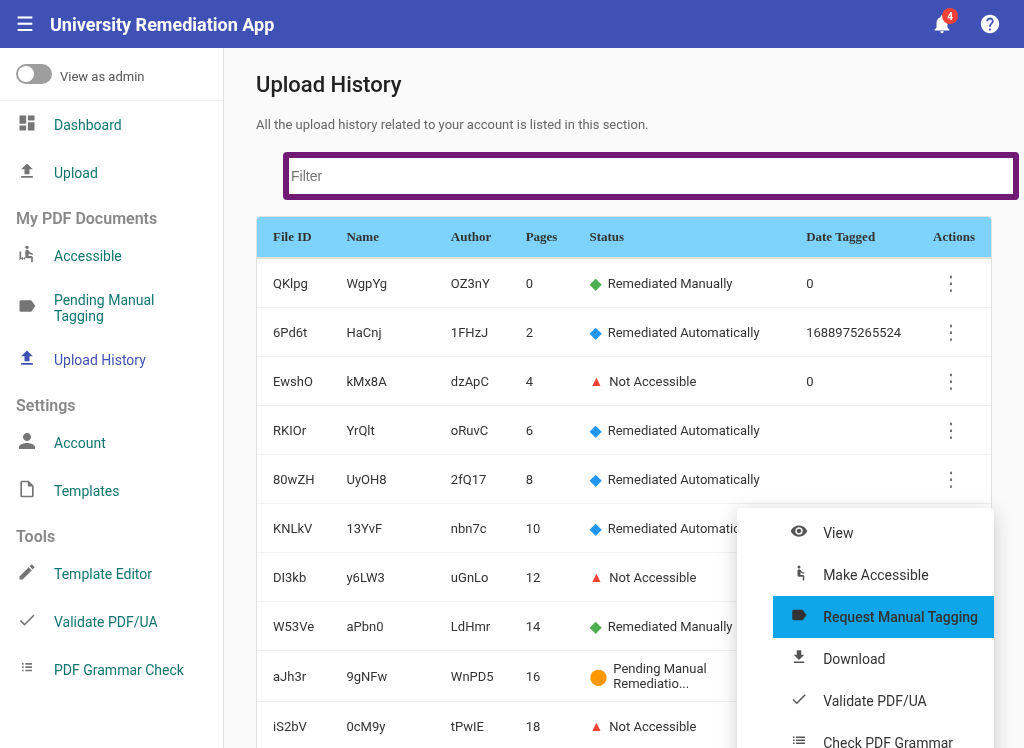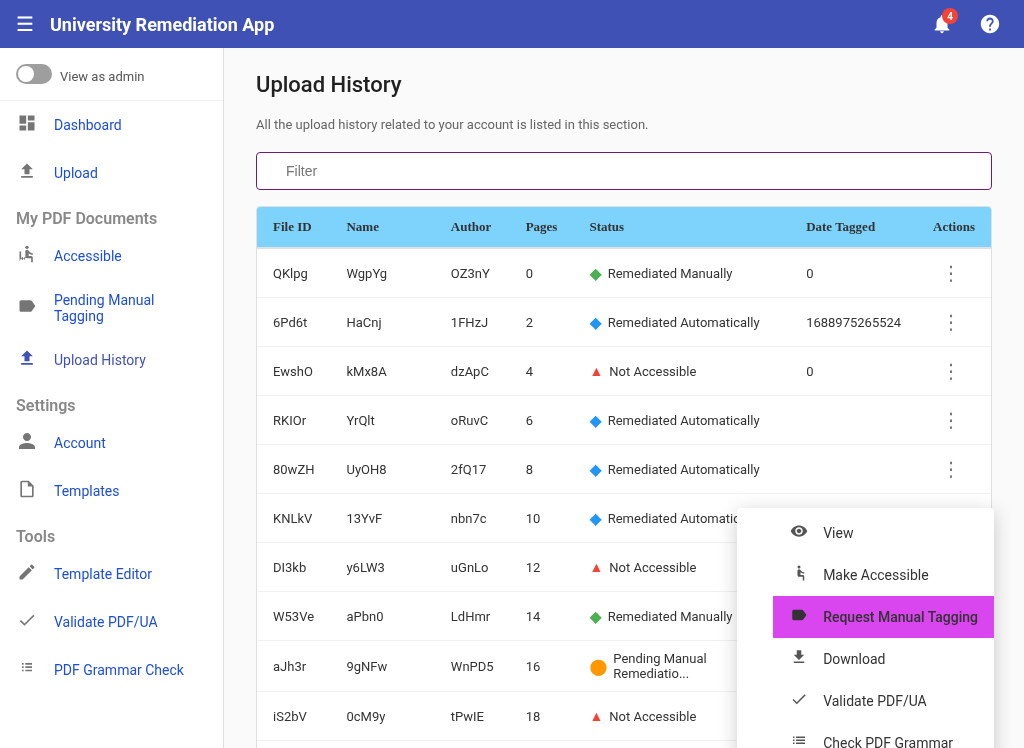--- a/index.html
+++ b/index.html
@@ -68,21 +68,21 @@
       border-radius: 50%;
     }
     .sidebar-view-label { font-size: 13px; color: #555; }
 
     .sidebar-nav-item {
       display: flex;
       align-items: center;
       padding: 12px 16px;
       gap: 16px;
       cursor: pointer;
-      color: #1d4ed8;
+      color: #0f766e;
       font-size: 14px;
       border-radius: 0;
     }
     .sidebar-nav-item.active { color: #3f51b5; }
     .sidebar-nav-item .nav-icon { color: #757575; font-size: 18px; width: 22px; text-align: center; }
     .sidebar-nav-item.active .nav-icon { color: #3f51b5; }
 
     .sidebar-section-label {
       padding: 12px 16px 4px;
       font-size: 16px;
@@ -97,28 +97,29 @@
       overflow-y: auto;
       padding: 24px 32px;
       background: #fafafa;
       position: relative;
     }
     .page-title { font-size: 22px; font-weight: 500; color: #212121; margin-bottom: 6px; }
     .page-subtitle { font-size: 13px; color: #666; margin-bottom: 20px; margin-top: 20px; }
 
     .filter-input {
       width: 100%;
-      padding: 10px 29px;
-      border: 1px solid #701a75;
+      padding: 10px 2px;
+      border: 6px solid #701a75;
       border-radius: 4px;
       font-size: 14px;
       color: #999;
       background: white;
       margin-bottom: 16px;
       outline: none;
+      margin-left: 27px;
     }
 
     
     .table-container { background: white; border: 1px solid #e0e0e0; border-radius: 4px; overflow: hidden; }
     table { width: 100%; border-collapse: collapse; }
     thead tr { background: #7dd3fc; border-bottom: 2px solid #e0e0e0; font-family: Liberation Serif, serif; }
     thead th { padding: 12px 16px; text-align: left; font-size: 13px; font-weight: 600; color: #333; white-space: nowrap; }
     tbody tr { border-bottom: 1px solid #f0f0f0; }
     tbody tr:last-child { border-bottom: none; }
     tbody td { padding: 10px 16px; font-size: 13px; color: #333; }
@@ -155,21 +156,21 @@
     .context-menu-item {
       display: flex;
       align-items: center;
       padding: 10px 16px;
       gap: 14px;
       cursor: pointer;
       font-size: 14px;
       color: #333;
       margin-left: 36px;
     }
-    .context-menu-item.highlighted { background: #d946ef; font-weight: 500; text-align: center; }
+    .context-menu-item.highlighted { background: #0ea5e9; font-weight: 500; text-align: center; }
     .context-menu-item .menu-icon { font-size: 16px; color: #555; width: 20px; text-align: center; }
     .context-menu-item.highlighted .menu-icon { color: #333; }
   </style>
 </head>
 <body>
 
 <div class="topbar">
   <span class="topbar-menu-icon">☰</span>
   <span class="topbar-title">University Remediation App</span>
   <div class="topbar-icons">

